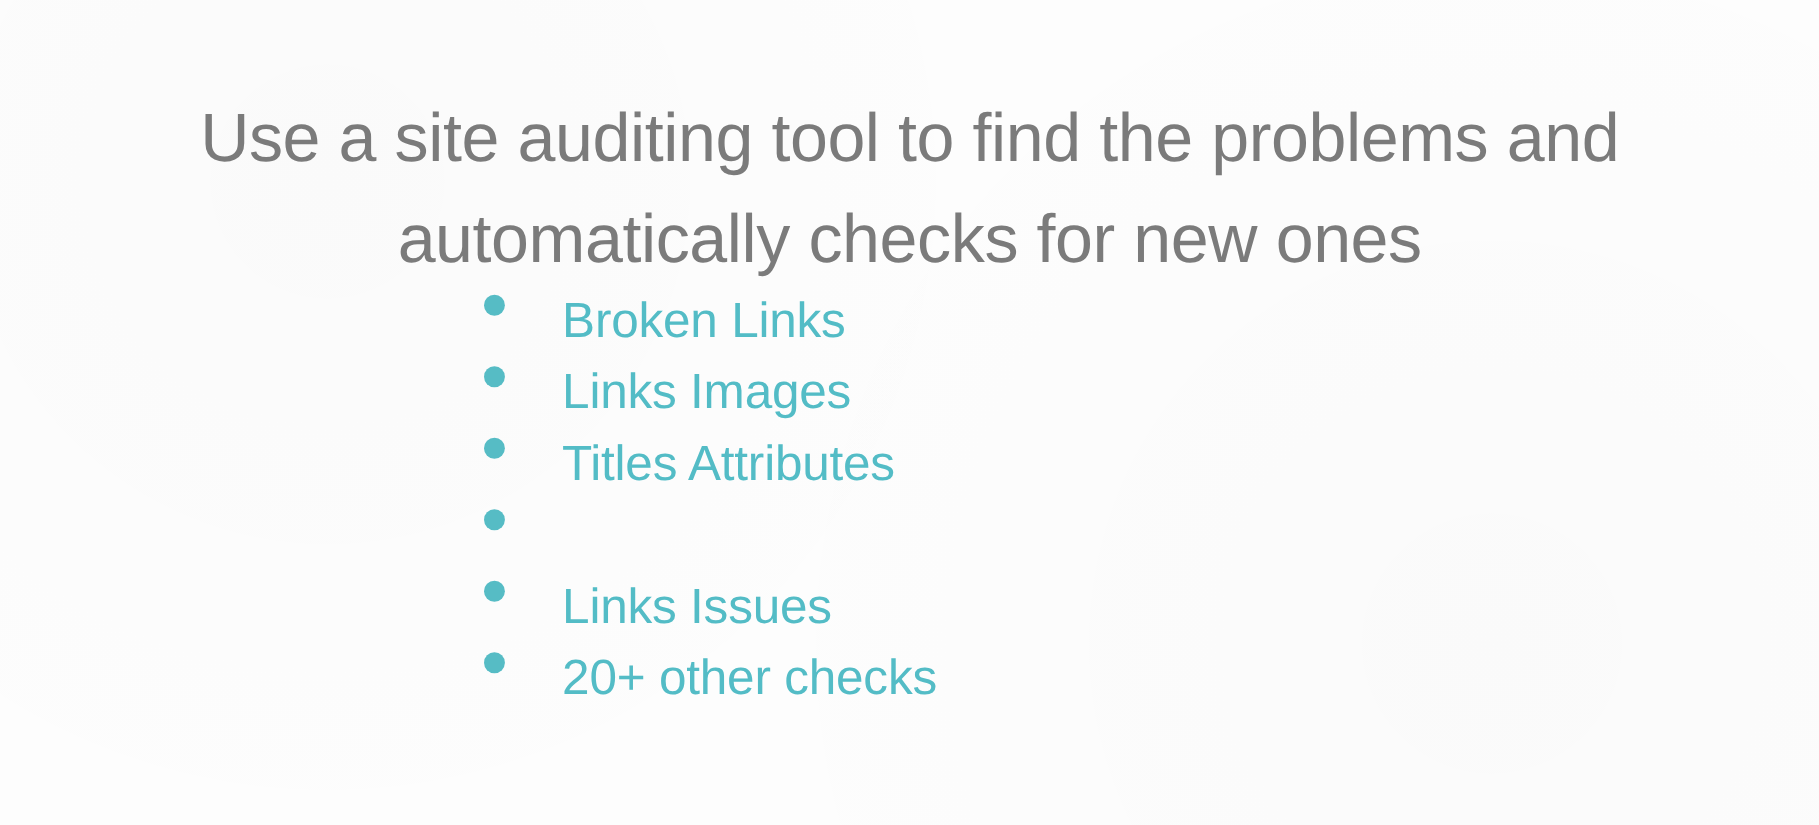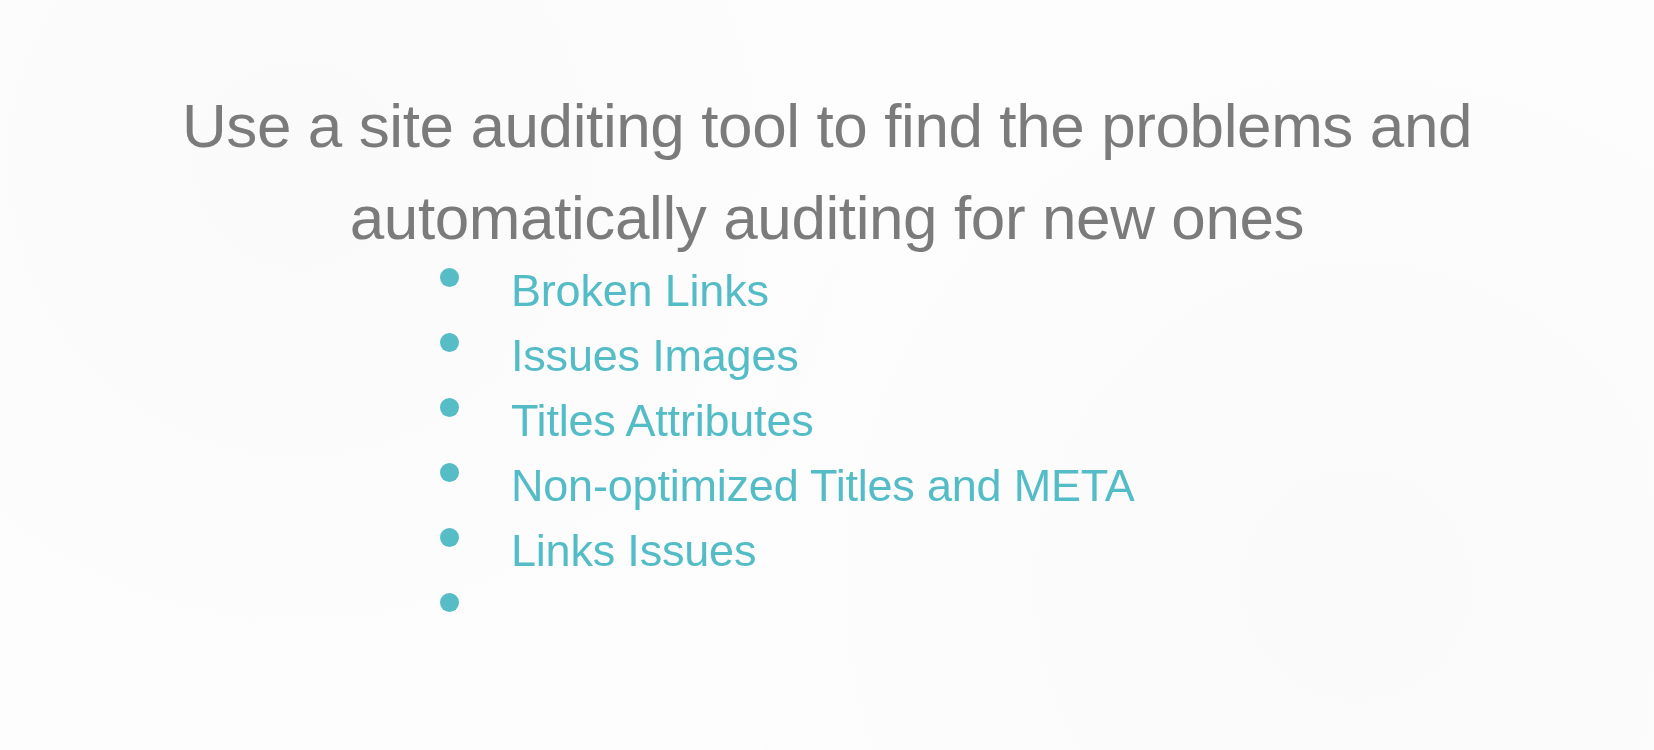--- a/index.html
+++ b/index.html
@@ -84,42 +84,42 @@
     -webkit-font-smoothing: antialiased;
   }
 </style>
 </head>
 <body>
 
 <div class="slide">
 
   <h1 class="slide-title">
     <span class="title-line">Use a site auditing tool to find the problems and</span>
-    <span class="title-line">automatically auditing for new ones</span>
+    <span class="title-line">automatically checks for new ones</span>
   </h1>
 
   <ul class="bullet-list">
     <li class="bullet-item">
       <span class="bullet-dot"></span>
       <span class="bullet-label">Broken Links</span>
     </li>
     <li class="bullet-item">
       <span class="bullet-dot"></span>
-      <span class="bullet-label">Issues Images</span>
+      <span class="bullet-label">Links Images</span>
     </li>
     <li class="bullet-item">
       <span class="bullet-dot"></span>
       <span class="bullet-label">Titles Attributes</span>
     </li>
     <li class="bullet-item">
       <span class="bullet-dot"></span>
-      <span class="bullet-label">Non-optimized Titles and META</span>
     </li>
     <li class="bullet-item">
       <span class="bullet-dot"></span>
       <span class="bullet-label">Links Issues</span>
     </li>
     <li class="bullet-item">
       <span class="bullet-dot"></span>
+      <span class="bullet-label">20+ other checks</span>
     </li>
   </ul>
 
 </div>
 
 </body></html>

